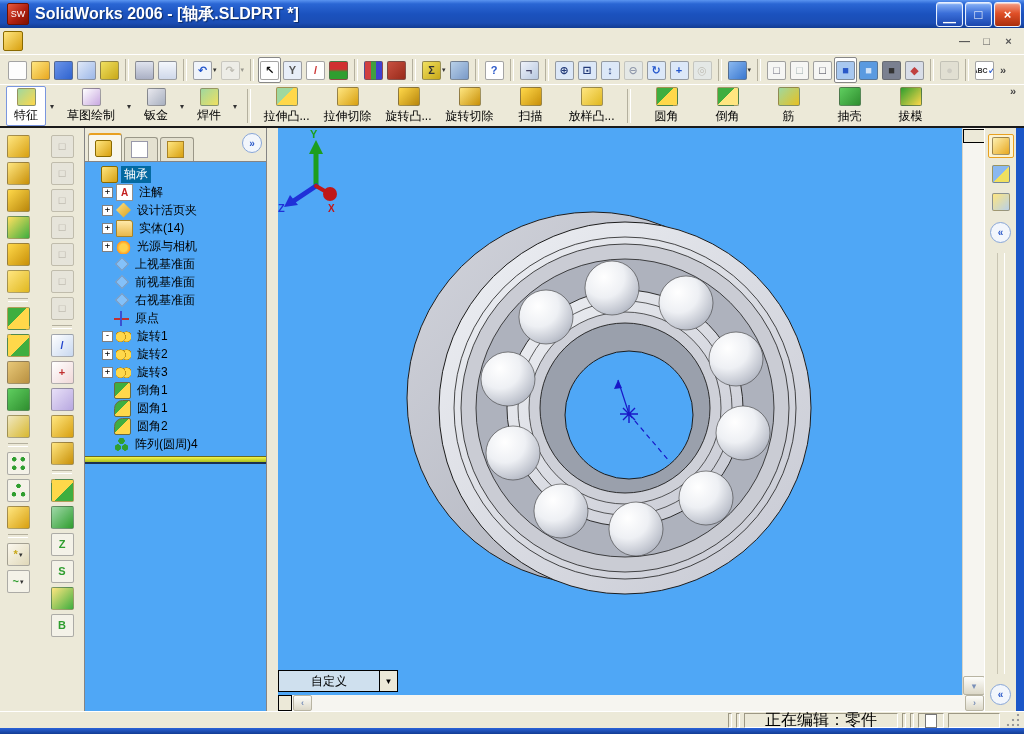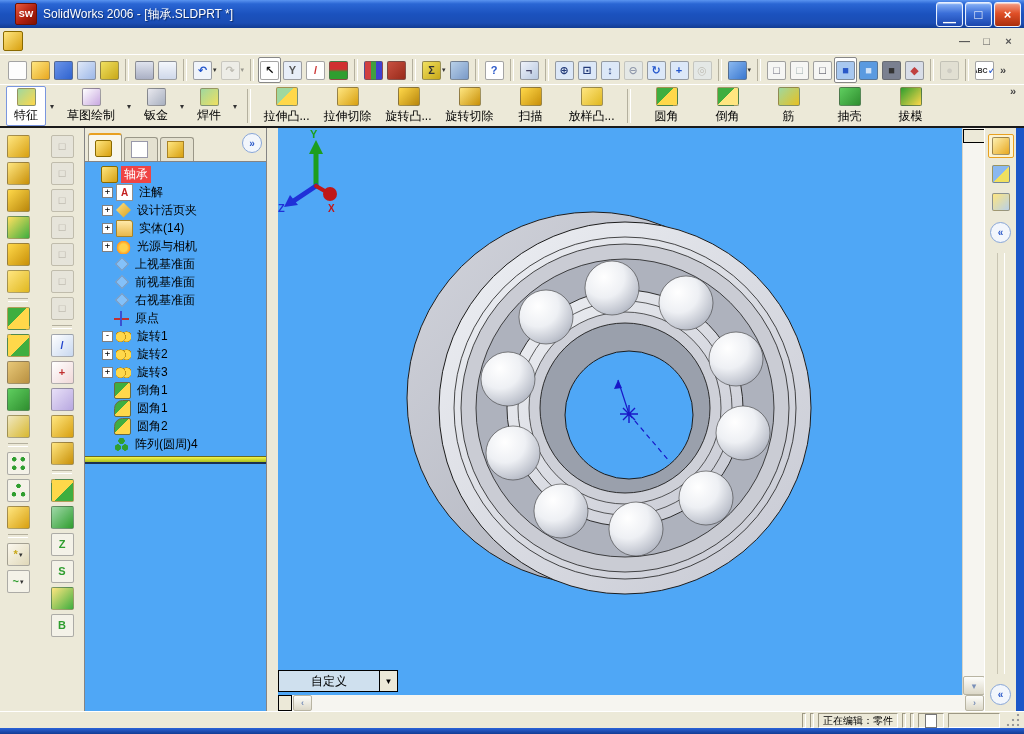--- a/index.html
+++ b/index.html
@@ -3,23 +3,23 @@
 <meta charset="utf-8">
 <style>
   html,body{margin:0;padding:0}
   body{width:1024px;height:734px;position:relative;overflow:hidden;
        font-family:"Liberation Sans","DejaVu Sans",sans-serif;background:#ECE9D8;font-size:12px}
   
   .titlebar{position:absolute;top:0;left:0;right:0;height:28px;
     background:linear-gradient(180deg,#5a94f0 0%,#2a66d4 14%,#1b52be 50%,#1b4db4 82%,#123c93 100%);
     display:flex;align-items:center;padding:0 3px;color:#fff}
   .appico{width:20px;height:20px;border-radius:2px;background:linear-gradient(135deg,#e85a40,#b02010 55%,#801000);
-    color:#fff;font-weight:bold;font-size:9px;display:flex;align-items:center;justify-content:center;
-    border:1px solid #701000;margin-left:12px}
-  .title-text{font-weight:normal;font-size:12px;margin-left:6px;flex:1;text-shadow:1px 1px 1px #0d2c66;white-space:nowrap}
+    color:#fff;font-weight:normal;font-size:9px;display:flex;align-items:center;justify-content:center;
+    border:1px solid #701000;margin-left:4px}
+  .title-text{font-weight:bold;font-size:16px;margin-left:6px;flex:1;text-shadow:1px 1px 1px #0d2c66;white-space:nowrap}
   .wbtn{width:25px;height:23px;border-radius:3px;margin-left:2px;border:1px solid #e8f0ff;
     display:flex;align-items:center;justify-content:center;color:#fff;font-size:13px;font-weight:bold;
     background:linear-gradient(180deg,#8ab4f8,#3a6ed8 45%,#1a46ae);box-shadow:inset 0 1px 1px rgba(255,255,255,.6)}
   .wbtn.close{background:linear-gradient(180deg,#f4a088,#e05028 45%,#aa2e0c)}
   .wbtn .mingl{align-self:flex-end;line-height:8px}
   
   .menubar{position:absolute;top:28px;left:0;right:0;height:26px;background:#ECE9D8;
     display:flex;align-items:center;border-bottom:1px solid #d8d4c4}
   .docico{width:18px;height:18px;margin:0 4px 0 3px;border-radius:2px;
     background:linear-gradient(135deg,#ffe680,#d8a010);border:1px solid #8a6a00}
@@ -72,21 +72,21 @@
   .ttab.active{background:#f8f6ec;border-top:2px solid #e8a020;height:26px}
   .ttab-chevron{position:absolute;right:5px;top:5px;width:18px;height:18px;border:1px solid #88a6d8;
     border-radius:50%;color:#2a58c8;display:flex;align-items:center;justify-content:center;
     font-size:10px;font-weight:bold;background:#f2f6fc}
   .tree{padding-top:3px;font-size:12px;color:#000}
   .trow{display:flex;align-items:center;height:18px;white-space:nowrap}
   .texp{width:9px;height:9px;flex:none;border:1px solid #808080;background:#fff;font-size:9px;
     line-height:7px;text-align:center;margin-right:3px;font-family:"DejaVu Sans Mono",monospace}
   .tpad{flex:none}
   .tlabel{padding:0 3px}
-  .tlabel.sel{background:#ef4444;color:#fff}
+  .tlabel.sel{background:#0369a1;color:#fff}
   .rollback{height:5px;margin-top:3px;background:linear-gradient(#f4f448,#a8c020);
     border-top:1px solid #6a6a20;border-bottom:2px solid #1a3050}
   
   .mi{width:15px;height:15px;flex:none;margin-right:3px;display:inline-flex;align-items:center;
     justify-content:center;position:relative;font-size:10px}
   .mi.part{background:linear-gradient(135deg,#ffe680,#d8a010);border:1px solid #8a6a00;border-radius:2px}
   .mi.ann{background:#fff;border:1px solid #909090}
   .mi.ann::before{content:"A";color:#c42020;font-weight:bold;font-size:10px}
   .mi.binder{background:linear-gradient(135deg,#ffe080,#dSA020);background:linear-gradient(135deg,#ffe080,#d8a020);
     clip-path:polygon(50% 0,100% 50%,50% 100%,0 50%)}
@@ -143,21 +143,21 @@
   .tpchev{width:19px;height:19px;border-radius:50%;border:1px solid #88a6d8;color:#2a58c8;font-size:10px;
     font-weight:bold;display:flex;align-items:center;justify-content:center;background:#f2f6fc;margin:6px 0}
   .tpgroove{flex:1;width:6px;border-left:1px solid #c8c4b2;border-right:1px solid #fff;margin:4px 0}
   .rightframe{position:absolute;left:1016px;top:0;width:8px;height:583px;background:#1A56C8}
   
   .statusbar{position:absolute;top:711px;left:0;right:0;height:17px;background:#ECE9D8;
     display:flex;align-items:center;border-top:1px solid #fff;padding:0 2px}
   .spane{height:13px;border:1px solid;border-color:#9d9884 #fff #fff #9d9884;margin:0 2px}
   .sflex{flex:1;border:none}
   .ssep{width:2px}
-  .stext{padding:0 4px;display:flex;align-items:center;font-size:10px;height:13px}
+  .stext{padding:0 20px;display:flex;align-items:center;font-size:16px;height:13px}
   .sicon{width:24px;display:flex;align-items:center;justify-content:center}
   .pagegl{width:10px;height:12px;background:#fff;border:1px solid #777}
   .grip{width:16px;height:15px;margin-left:4px;
     background:radial-gradient(circle at 12px 12px,#999 1px,transparent 1.6px),
       radial-gradient(circle at 12px 7px,#999 1px,transparent 1.6px),
       radial-gradient(circle at 7px 12px,#999 1px,transparent 1.6px),
       radial-gradient(circle at 12px 2px,#999 1px,transparent 1.6px),
       radial-gradient(circle at 7px 7px,#999 1px,transparent 1.6px),
       radial-gradient(circle at 2px 12px,#999 1px,transparent 1.6px)}
   .bottomframe{position:absolute;top:728px;left:0;right:0;height:6px;

